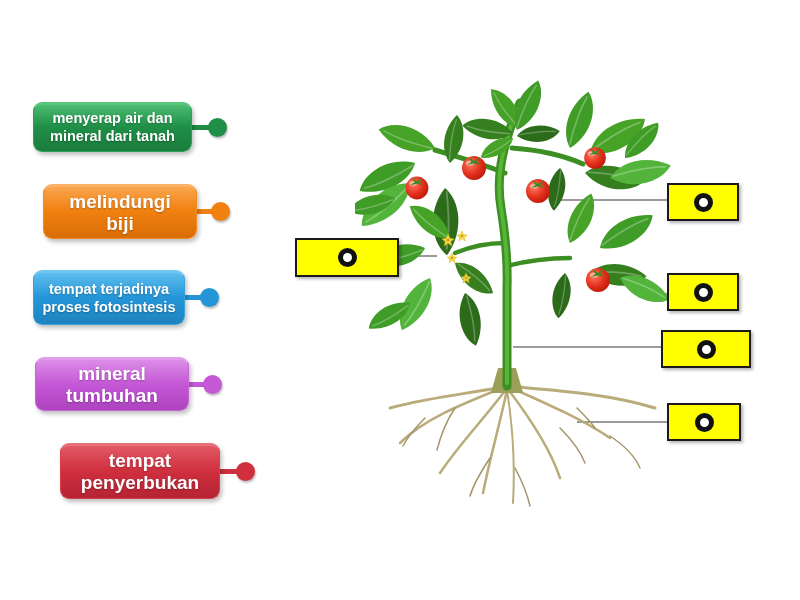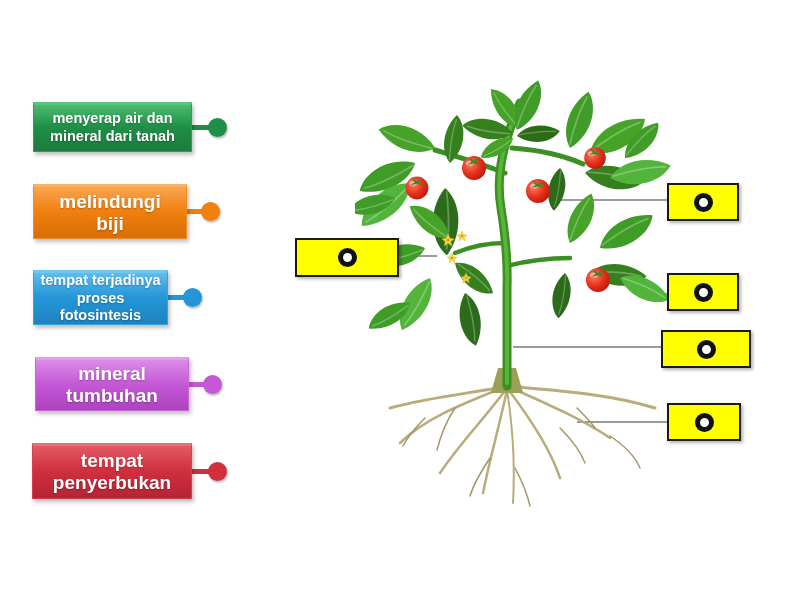--- a/index.html
+++ b/index.html
@@ -1,21 +1,21 @@
 <!DOCTYPE html>
 <html><head>
 <meta charset="utf-8">
 <style>
   html,body{margin:0;padding:0;}
   body{font-family:"Liberation Sans",sans-serif;background:#fff;}
   #stage{position:relative;width:800px;height:600px;background:#fff;overflow:hidden;}
 
   
   .label-item{position:absolute;display:flex;align-items:center;}
-  .label-card{position:relative;border-radius:0;color:#fff;font-weight:bold;text-align:center;
+  .label-card{position:relative;border-radius:9px;color:#fff;font-weight:bold;text-align:center;
     display:flex;align-items:center;justify-content:center;
     text-shadow:0 1px 2px rgba(0,0,0,.28);
     box-shadow:2px 3px 4px rgba(0,0,0,.25);}
   .stick{height:5px;margin-left:-1px;}
   .dot{width:19px;height:19px;border-radius:50%;margin-left:-1px;box-shadow:1px 2px 2px rgba(0,0,0,.25);}
 
   .c-green .label-card{background:linear-gradient(180deg,#4cbb71 0%,#1f8f47 48%,#1b7c3e 100%);border:1px solid #2aa158;border-top:3px solid #58c67d;}
   .c-green .stick,.c-green .dot{background:#1f8f47;}
   .c-orange .label-card{background:linear-gradient(180deg,#f9a54e 0%,#f0800f 48%,#d96d06 100%);border:1px solid #f08c24;border-top:3px solid #fbb266;}
   .c-orange .stick,.c-orange .dot{background:#f0800f;}
@@ -47,46 +47,46 @@
 <div id="stage">
 
   <div class="label-item c-green" style="left:33px;top:102px;">
     <div class="label-card fs-small" style="width:159px;height:50px;padding:0 7px;box-sizing:border-box;">
       <span>menyerap air dan mineral dari tanah</span>
     </div>
     <div class="stick" style="width:18px;"></div>
     <div class="dot"></div>
   </div>
 
-  <div class="label-item c-orange" style="left:33px;top:184px;justify-content:flex-end;">
+  <div class="label-item c-orange" style="left:43px;top:184px;justify-content:flex-end;">
     <div class="label-card fs-big" style="width:154px;height:55px;padding:0 10px;box-sizing:border-box;">
       <span>melindungi biji</span>
     </div>
     <div class="stick" style="width:16px;"></div>
     <div class="dot"></div>
   </div>
 
   <div class="label-item c-blue" style="left:33px;top:270px;">
-    <div class="label-card fs-small" style="width:135px;height:55px;padding:0 6px;box-sizing:border-box;">
+    <div class="label-card fs-small" style="width:152px;height:55px;padding:0 6px;box-sizing:border-box;">
       <span>tempat terjadinya proses fotosintesis</span>
     </div>
     <div class="stick" style="width:17px;"></div>
     <div class="dot"></div>
   </div>
 
   <div class="label-item c-purple" style="left:35px;top:357px;">
     <div class="label-card fs-big" style="width:154px;height:54px;padding:0 10px;box-sizing:border-box;">
       <span>mineral tumbuhan</span>
     </div>
     <div class="stick" style="width:16px;"></div>
     <div class="dot"></div>
   </div>
 
   <div class="label-item c-red" style="left:32px;top:443px;">
-    <div class="label-card fs-big" style="width:160px;height:56px;padding:0 8px;box-sizing:border-box;">
+    <div class="label-card fs-big" style="width:160px;height:56px;padding:0 8px;box-sizing:border-box;margin-left:28px;">
       <span>tempat penyerbukan</span>
     </div>
     <div class="stick" style="width:18px;"></div>
     <div class="dot"></div>
   </div>
 
   <div class="answer-line" style="left:553px;top:199px;width:114px;"></div>
   <div class="answer-line" style="left:395px;top:255px;width:42px;"></div>
   <div class="answer-line" style="left:638px;top:293px;width:29px;"></div>
   <div class="answer-line" style="left:513px;top:346px;width:148px;"></div>

